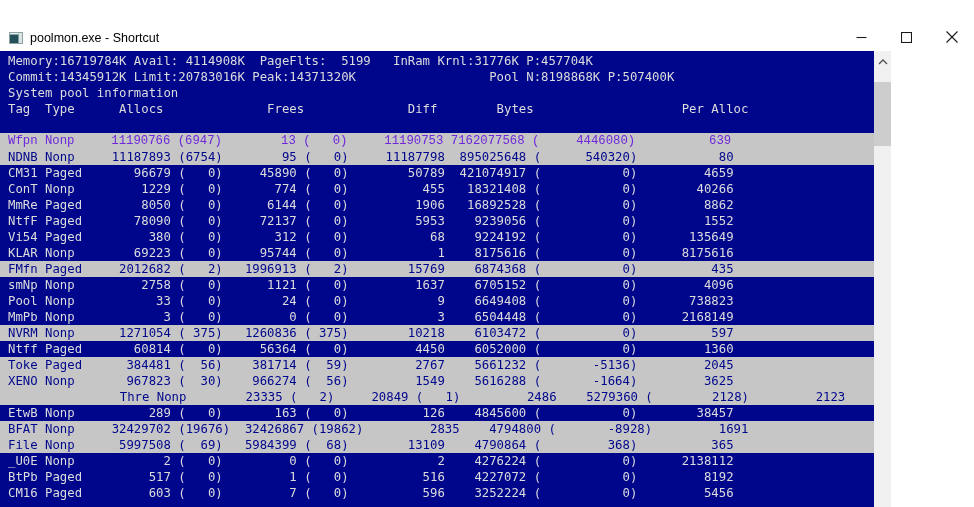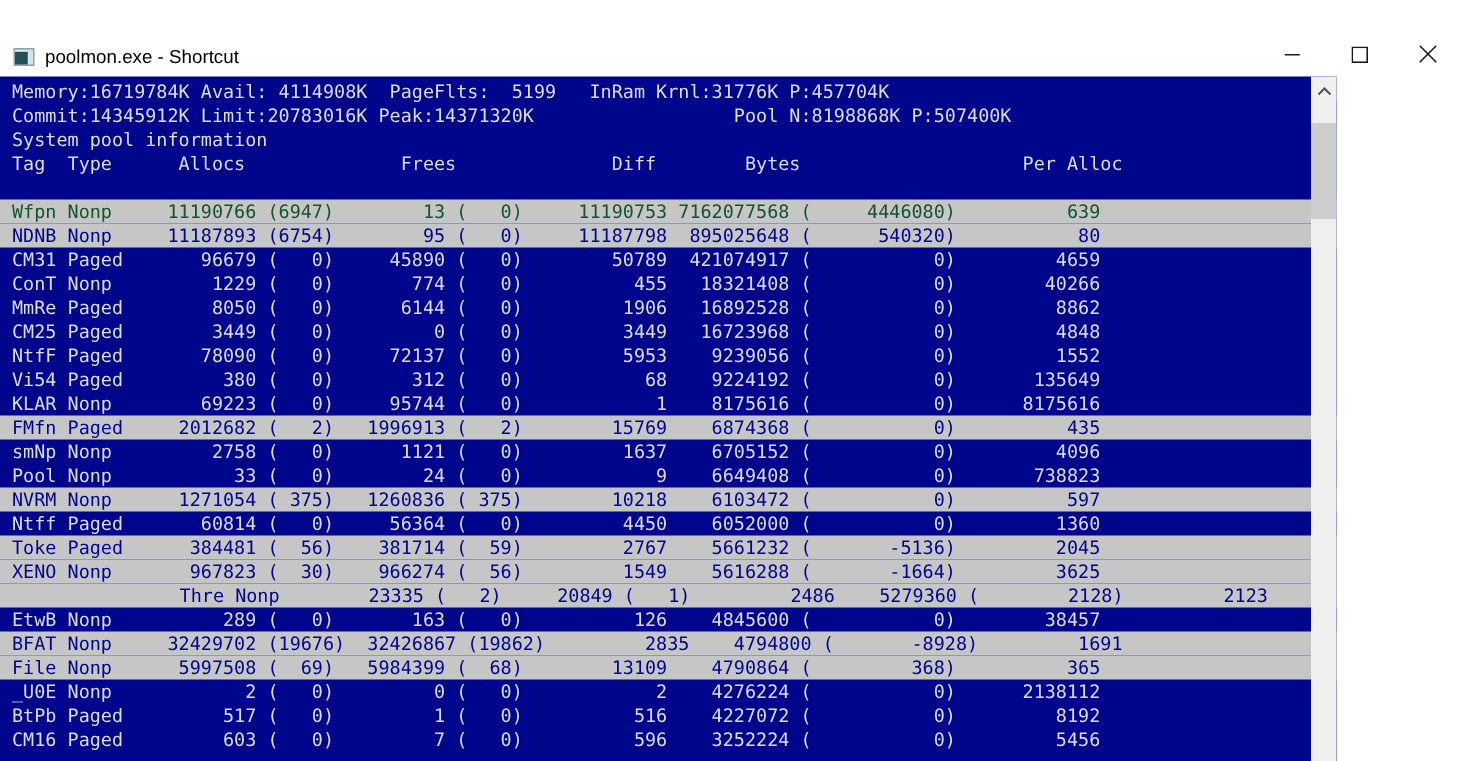--- a/index.html
+++ b/index.html
@@ -98,32 +98,32 @@
     </div>
   </div>
 
   <div class="console" style="background: rgb(0, 6, 140);">
     <div class="console-lines" id="console-lines" style="color: rgb(220, 220, 220);">
         <div class="cline">Memory:16719784K Avail: 4114908K  PageFlts:  5199   InRam Krnl:31776K P:457704K</div>
         <div class="cline">Commit:14345912K Limit:20783016K Peak:14371320K                  Pool N:8198868K P:507400K</div>
         <div class="cline">System pool information</div>
         <div class="cline">Tag  Type      Allocs              Frees              Diff        Bytes                    Per Alloc</div>
         <div class="cline"></div>
-        <div class="cline hl" style="background: rgb(198, 198, 198); color: #14532d;">Wfpn Nonp     11190766 (6947)        13 (   0)     11190753 7162077568 (     4446080)          639</div>
+        <div class="cline hl" style="background: rgb(198, 198, 198); color: #6d28d9; font-family: Liberation Mono, monospace;">Wfpn Nonp     11190766 (6947)        13 (   0)     11190753 7162077568 (     4446080)          639</div>
         <div class="cline hl" style="background: rgb(198, 198, 198); color: rgb(0, 6, 140);">NDNB Nonp     11187893 (6754)        95 (   0)     11187798  895025648 (      540320)           80</div>
         <div class="cline">CM31 Paged       96679 (   0)     45890 (   0)        50789  421074917 (           0)         4659</div>
         <div class="cline">ConT Nonp         1229 (   0)       774 (   0)          455   18321408 (           0)        40266</div>
         <div class="cline">MmRe Paged        8050 (   0)      6144 (   0)         1906   16892528 (           0)         8862</div>
-        <div class="cline">CM25 Paged        3449 (   0)         0 (   0)         3449   16723968 (           0)         4848</div>
         <div class="cline">NtfF Paged       78090 (   0)     72137 (   0)         5953    9239056 (           0)         1552</div>
         <div class="cline">Vi54 Paged         380 (   0)       312 (   0)           68    9224192 (           0)       135649</div>
         <div class="cline">KLAR Nonp        69223 (   0)     95744 (   0)            1    8175616 (           0)      8175616</div>
         <div class="cline hl" style="background: rgb(198, 198, 198); color: rgb(0, 6, 140);">FMfn Paged     2012682 (   2)   1996913 (   2)        15769    6874368 (           0)          435</div>
         <div class="cline">smNp Nonp         2758 (   0)      1121 (   0)         1637    6705152 (           0)         4096</div>
         <div class="cline">Pool Nonp           33 (   0)        24 (   0)            9    6649408 (           0)       738823</div>
+        <div class="cline">MmPb Nonp            3 (   0)         0 (   0)            3    6504448 (           0)      2168149</div>
         <div class="cline hl" style="background: rgb(198, 198, 198); color: rgb(0, 6, 140);">NVRM Nonp      1271054 ( 375)   1260836 ( 375)        10218    6103472 (           0)          597</div>
         <div class="cline">Ntff Paged       60814 (   0)     56364 (   0)         4450    6052000 (           0)         1360</div>
         <div class="cline hl" style="background: rgb(198, 198, 198); color: rgb(0, 6, 140);">Toke Paged      384481 (  56)    381714 (  59)         2767    5661232 (       -5136)         2045</div>
         <div class="cline hl" style="background: rgb(198, 198, 198); color: rgb(0, 6, 140);">XENO Nonp       967823 (  30)    966274 (  56)         1549    5616288 (       -1664)         3625</div>
         <div class="cline hl" style="background: rgb(198, 198, 198); color: rgb(0, 6, 140); text-align: center;">Thre Nonp        23335 (   2)     20849 (   1)         2486    5279360 (        2128)         2123</div>
         <div class="cline">EtwB Nonp          289 (   0)       163 (   0)          126    4845600 (           0)        38457</div>
         <div class="cline hl" style="background: rgb(198, 198, 198); color: rgb(0, 6, 140);">BFAT Nonp     32429702 (19676)  32426867 (19862)         2835    4794800 (       -8928)         1691</div>
         <div class="cline hl" style="background: rgb(198, 198, 198); color: rgb(0, 6, 140);">File Nonp      5997508 (  69)   5984399 (  68)        13109    4790864 (         368)          365</div>
         <div class="cline">_U0E Nonp            2 (   0)         0 (   0)            2    4276224 (           0)      2138112</div>
         <div class="cline">BtPb Paged         517 (   0)         1 (   0)          516    4227072 (           0)         8192</div>

